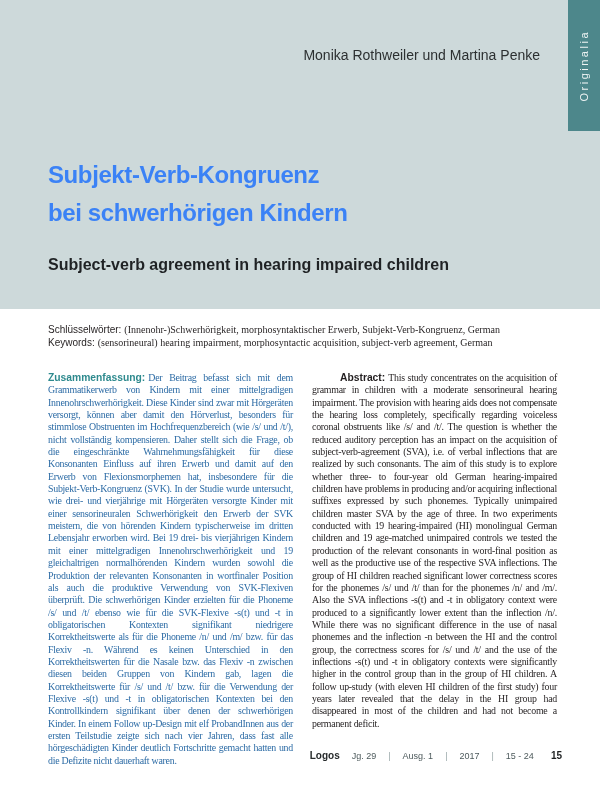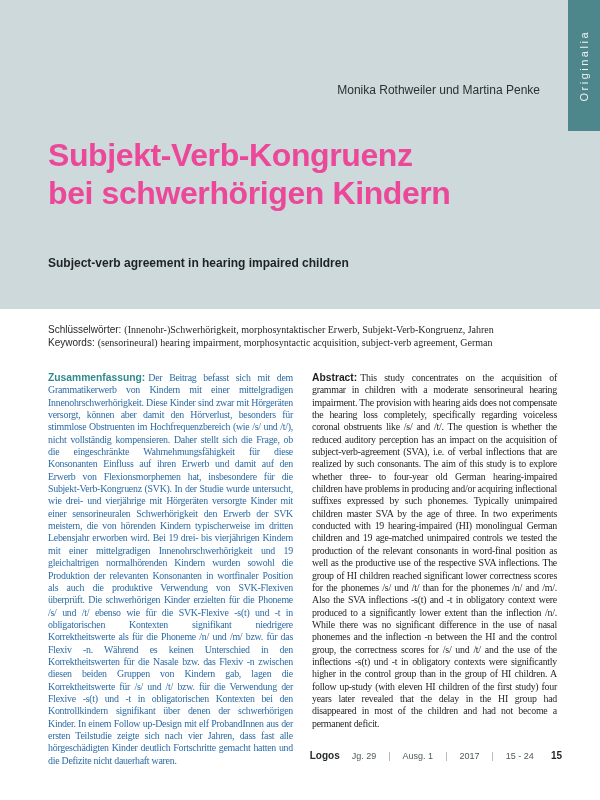--- a/index.html
+++ b/index.html
@@ -18,30 +18,30 @@
     background:#4d878b;
     display:flex; align-items:center; justify-content:center;
   }
   .tab .vtext {
     writing-mode:vertical-rl; transform:rotate(180deg);
     color:#edf3f3; font-size:11px; letter-spacing:2.5px;
     font-family:"Liberation Sans", sans-serif;
   }
   .authors {
     position:absolute; top:47px; right:60px;
-    font-size:12px; color:#2c3031;margin-top:36px;
+    font-size:14px; color:#2c3031;
   }
   .page-title {
-    position:absolute; top:136px; left:48px;
-    font-size:32px; line-height:38px; font-weight:bold;
-    color:#ec4899; letter-spacing:-0.4px;
+    position:absolute; top:156px; left:48px;
+    font-size:24px; line-height:38px; font-weight:bold;
+    color:#3b82f6; letter-spacing:-0.4px;
   }
   .subtitle {
     position:absolute; top:256px; left:48px;
-    font-size:12px; font-weight:bold; color:#1f2224;
+    font-size:16px; font-weight:bold; color:#1f2224;
   }
   .keywords {
     position:absolute; top:324px; left:48px; width:512px;
     font-size:10px; line-height:12.5px; color:#231f20;
   }
   .keywords .kw-label { font-weight:normal; margin-right:3px; }
   .keywords .kw-value { font-family:"Liberation Serif", serif; }
   .columns {
     position:absolute; top:372px; left:48px; width:509px;
     display:flex; gap:19px;
@@ -54,21 +54,21 @@
     hyphens:auto; -webkit-hyphens:auto;
   }
   .abs-col p { margin:0; }
   .abs-label {
     font-family:"Liberation Sans", sans-serif; font-weight:bold;
     letter-spacing:0; margin-right:3px; font-size:10.3px;
   }
   .col-de { color:#2c6ba5; }
   .col-de .abs-label { color:#2e8a8e; }
   .col-en { color:#231f20; }
-  .col-en .abs-label { color:#231f20; }
+  .col-en .abs-label { color:#231f20;margin-left:28px; }
   .footer {
     position:absolute; top:750px; right:38px;
     display:flex; align-items:baseline; gap:12px;
     font-size:9px; color:#4d5a5c; white-space:nowrap;
   }
   .footer .journal { font-weight:bold; font-size:10px; color:#272b2c; }
   .footer .sep { color:#9aa8a9; }
   .footer .pageno { font-weight:bold; font-size:10px; color:#1d2021; margin-left:5px; }
 </style>
 </head>
@@ -84,21 +84,21 @@
 
 <div class="page-title">
   <div>Subjekt-Verb-Kongruenz</div>
   <div>bei schwerhörigen Kindern</div>
 </div>
 
 <div class="subtitle">Subject-verb agreement in hearing impaired children</div>
 
 <div class="keywords">
   <div>
-    <span class="kw-label">Schlüsselwörter:</span><span class="kw-value">(Innenohr-)Schwerhörigkeit, morphosyntaktischer Erwerb, Subjekt-Verb-Kongruenz, Jahren</span>
+    <span class="kw-label">Schlüsselwörter:</span><span class="kw-value">(Innenohr-)Schwerhörigkeit, morphosyntaktischer Erwerb, Subjekt-Verb-Kongruenz, German</span>
   </div>
   <div>
     <span class="kw-label">Keywords:</span><span class="kw-value">(sensorineural) hearing impairment, morphosyntactic acquisition, subject-verb agreement, German</span>
   </div>
 </div>
 
 <div class="columns">
   <div class="abs-col col-de" lang="de">
     <p><span class="abs-label">Zusammenfassung:</span><span>Der Beitrag befasst sich mit dem Grammatikerwerb von Kindern mit einer mittelgradigen Innenohrschwerhörigkeit. Diese Kinder sind zwar mit Hörgeräten versorgt, können aber damit den Hörverlust, besonders für stimmlose Obstruenten im Hochfrequenzbereich (wie /s/ und /t/), nicht vollständig kompensieren. Daher stellt sich die Frage, ob die eingeschränkte Wahrnehmungsfähigkeit für diese Konsonanten Einfluss auf ihren Erwerb und damit auf den Erwerb von Flexionsmorphemen hat, insbesondere für die Subjekt-Verb-Kongruenz (SVK). In der Studie wurde untersucht, wie drei- und vierjährige mit Hörgeräten versorgte Kinder mit einer sensorineuralen Schwerhörigkeit den Erwerb der SVK meistern, die von hörenden Kindern typischerweise im dritten Lebensjahr erworben wird. Bei 19 drei- bis vierjährigen Kindern mit einer mittelgradigen Innenohrschwerhörigkeit und 19 gleichaltrigen normalhörenden Kindern wurden sowohl die Produktion der relevanten Konsonanten in wortfinaler Position als auch die produktive Verwendung von SVK-Flexiven überprüft. Die schwerhörigen Kinder erzielten für die Phoneme /s/ und /t/ ebenso wie für die SVK-Flexive -s(t) und -t in obligatorischen Kontexten signifikant niedrigere Korrektheitswerte als für die Phoneme /n/ und /m/ bzw. für das Flexiv -n. Während es keinen Unterschied in den Korrektheitswerten für die Nasale bzw. das Flexiv -n zwischen diesen beiden Gruppen von Kindern gab, lagen die Korrektheitswerte für /s/ und /t/ bzw. für die Verwendung der Flexive -s(t) und -t in obligatorischen Kontexten bei den Kontrollkindern signifikant über denen der schwerhörigen Kinder. In einem Follow up-Design mit elf ProbandInnen aus der ersten Teilstudie zeigte sich nach vier Jahren, dass fast alle hörgeschädigten Kinder deutlich Fortschritte gemacht hatten und die Defizite nicht dauerhaft waren.</span></p>
   </div>

